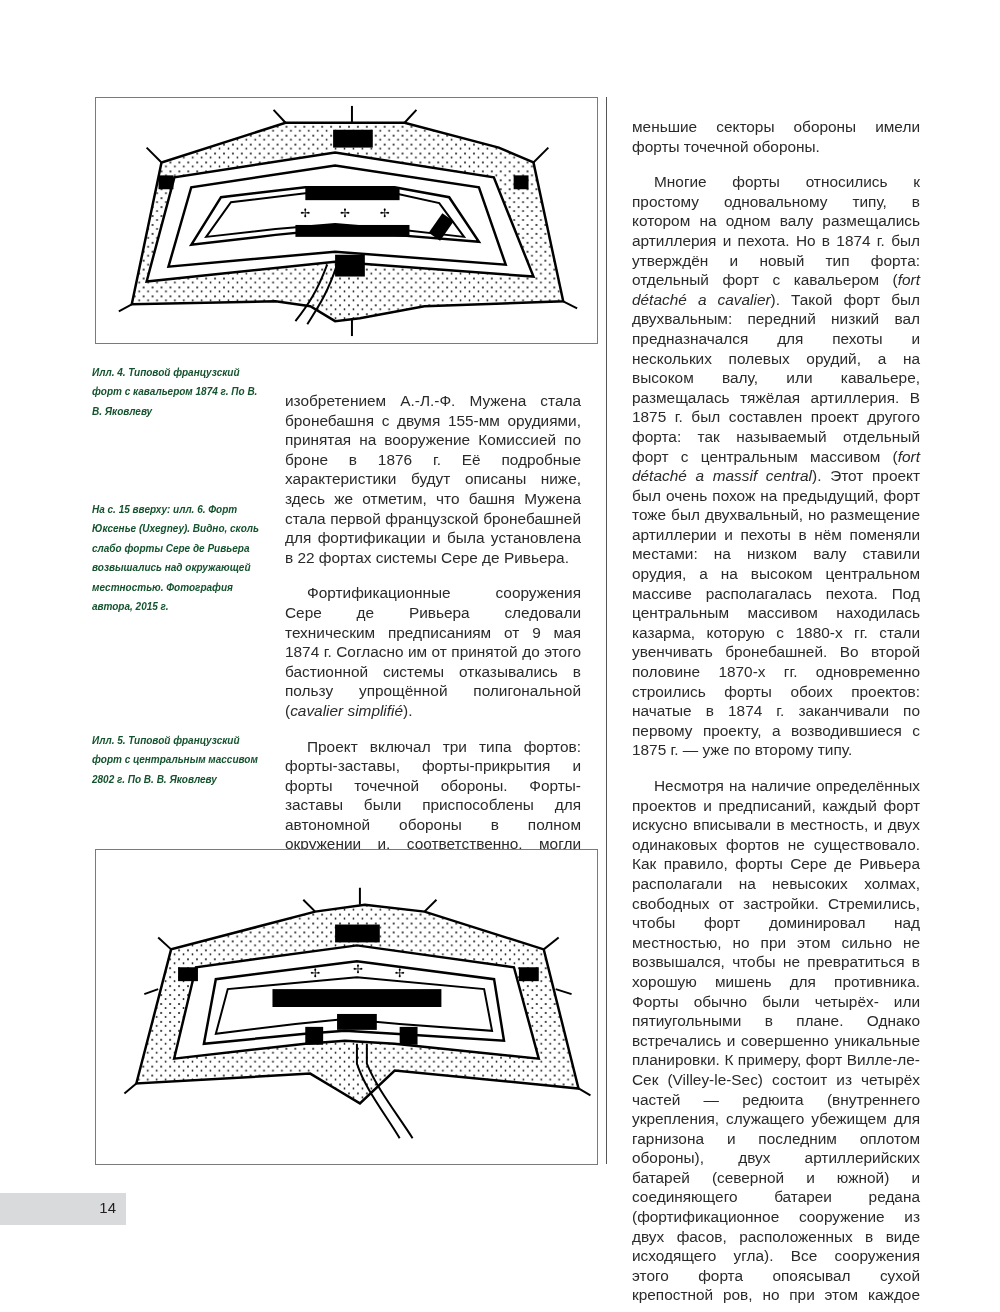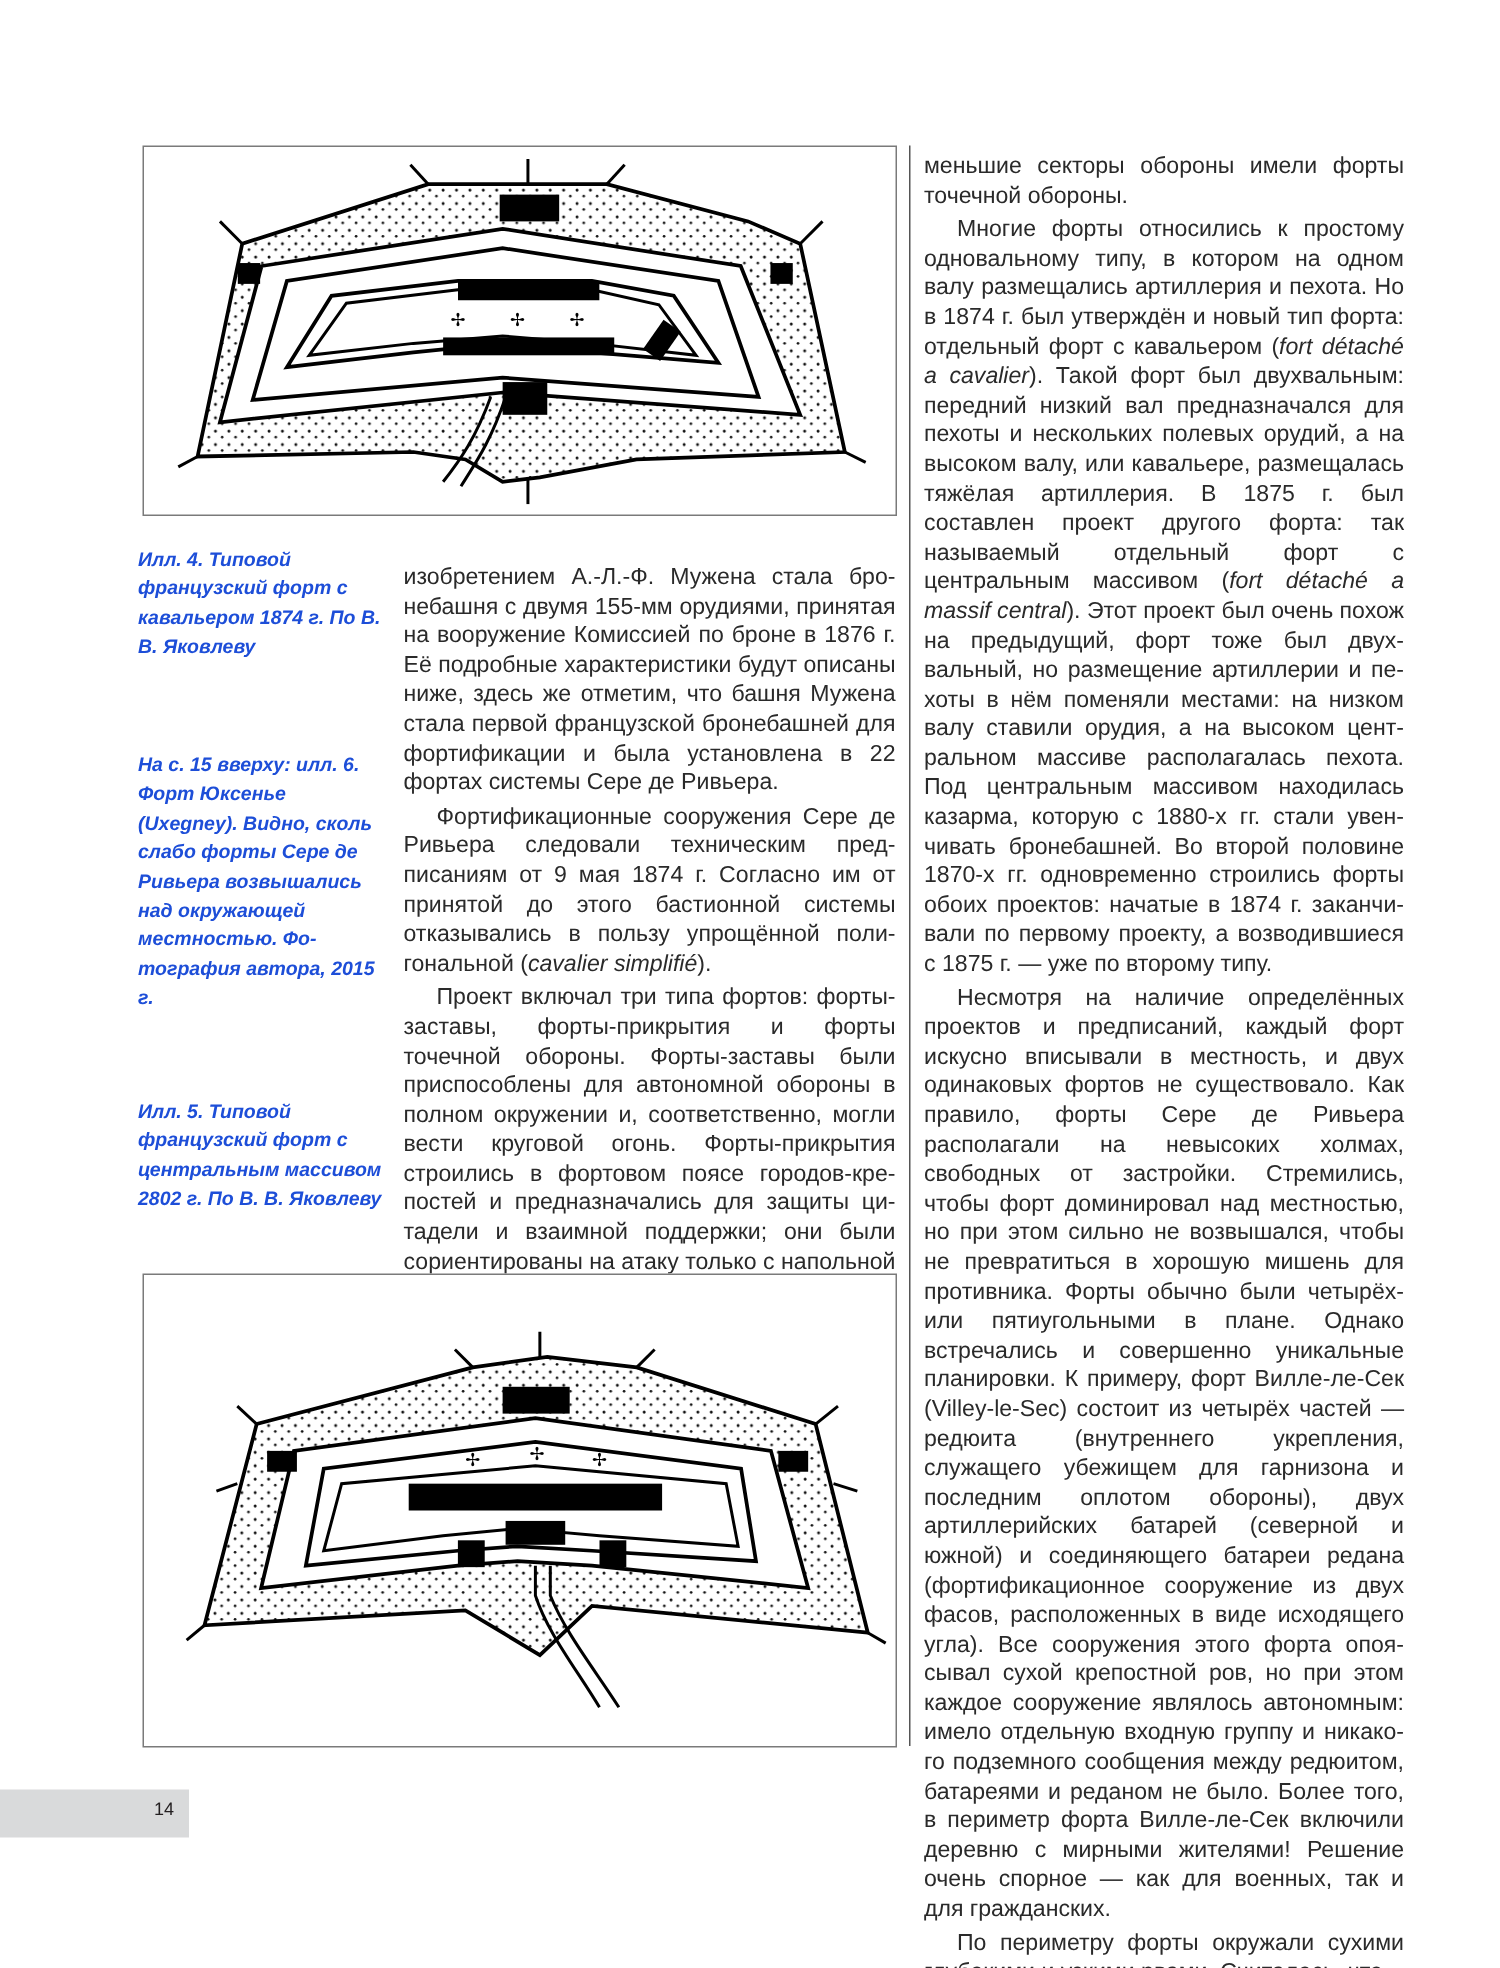--- a/index.html
+++ b/index.html
@@ -2,30 +2,30 @@
 <html><head>
 <meta charset="utf-8">
 <style>
   html, body { margin: 0; padding: 0; background: #ffffff; }
   body { width: 1000px; height: 1312px; position: relative; overflow: hidden;
          font-family: "Liberation Sans", sans-serif; color: #231f20; }
   .fig { position: absolute; border: 1.5px solid #7a7a7a; background: #fff; box-sizing: border-box; }
   .fig svg { width: 100%; height: 100%; display: block; }
   .divider { position: absolute; left: 606px; top: 97px; width: 1px; height: 1067px; background: #555; }
   .caption { position: absolute; left: 92px; width: 168px; font-weight: bold; font-style: italic;
-             font-size: 13px; line-height: 19.4px; color: #1d4ed8; }
+             font-size: 10px; line-height: 19.4px; color: #14532d; }
   .col { position: absolute; font-size: 15.4px; line-height: 19.6px; text-align: justify; color: #2a2a2a; }
-  .col p { margin: 0; text-indent: 0; }
+  .col p { margin: 16px; text-indent: 0; }
   .col p.ind { text-indent: 22px; }
   .col p.gap { margin-top: 3px; }
   .col .it { font-style: italic; }
   .mid { left: 269px; top: 375px; width: 328px; }
   .right { left: 616px; top: 101px; width: 320px; }
   .pageband { position: absolute; left: 0; top: 1193px; width: 126px; height: 32px; background: #d9dadb; }
-  .pagenum { position: absolute; right: 10px; top: 6px; font-size: 12px; color: #231f20; }
+  .pagenum { position: absolute; right: 10px; top: 6px; font-size: 15px; color: #231f20; }
 </style>
 </head>
 <body>
 
 <div class="fig" style="left:95px; top:97px; width:503px; height:247px;">
   <svg viewBox="0 0 503 247">
     <defs>
       <pattern id="dots1" width="9" height="9" patternUnits="userSpaceOnUse">
         <rect width="9" height="9" fill="#fff"></rect>
         <circle cx="2" cy="2" r="1" fill="#111"></circle>

